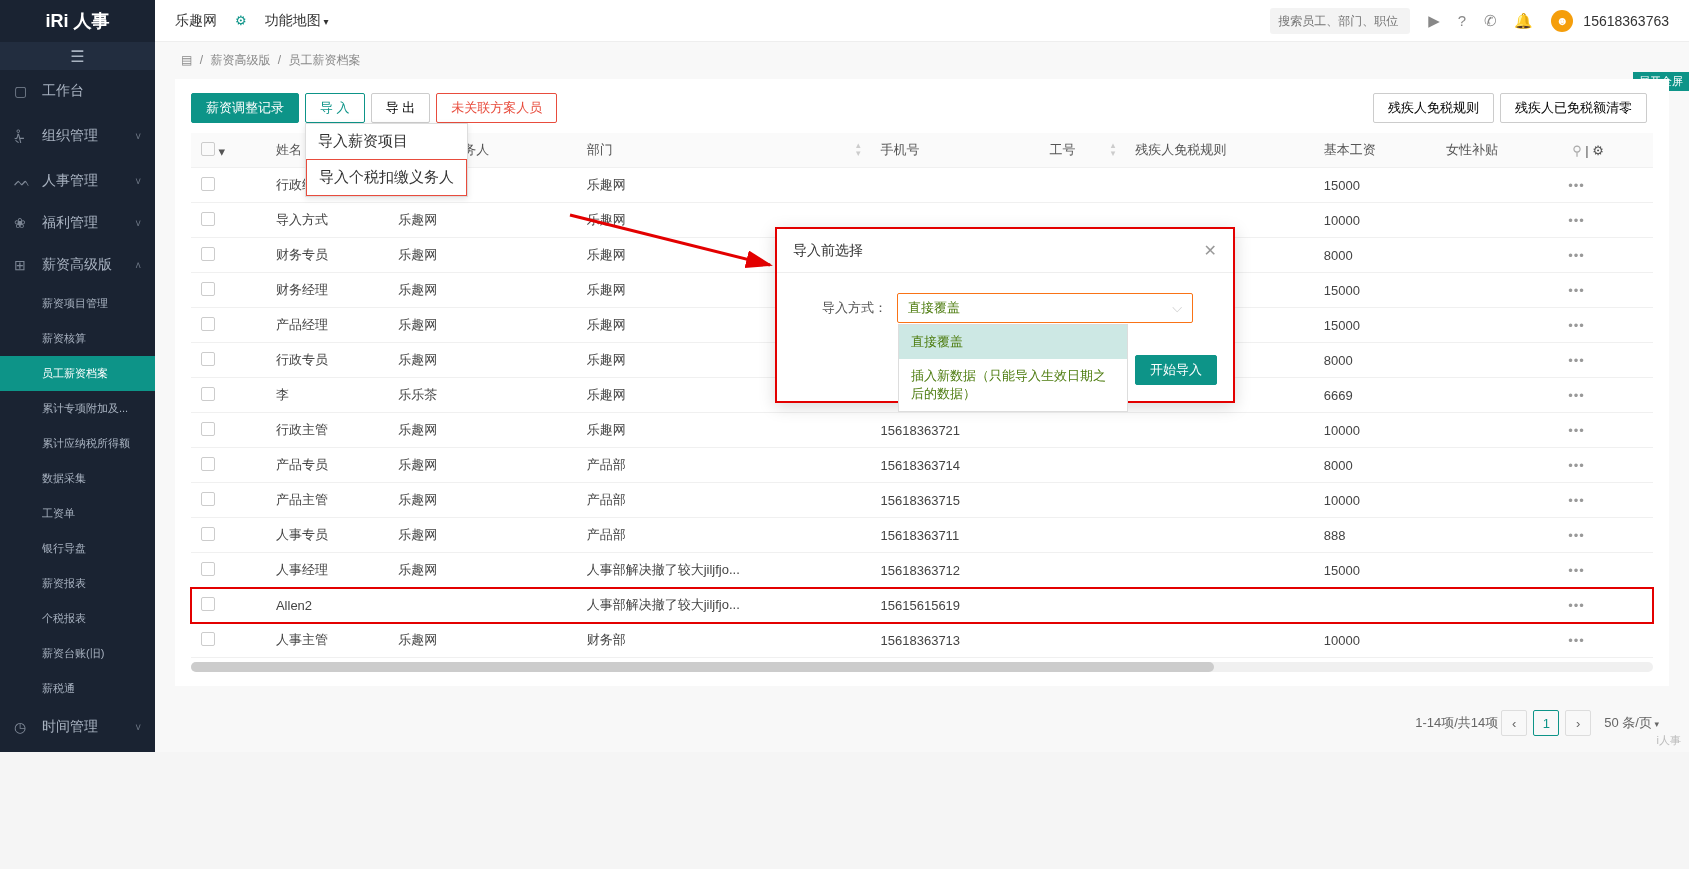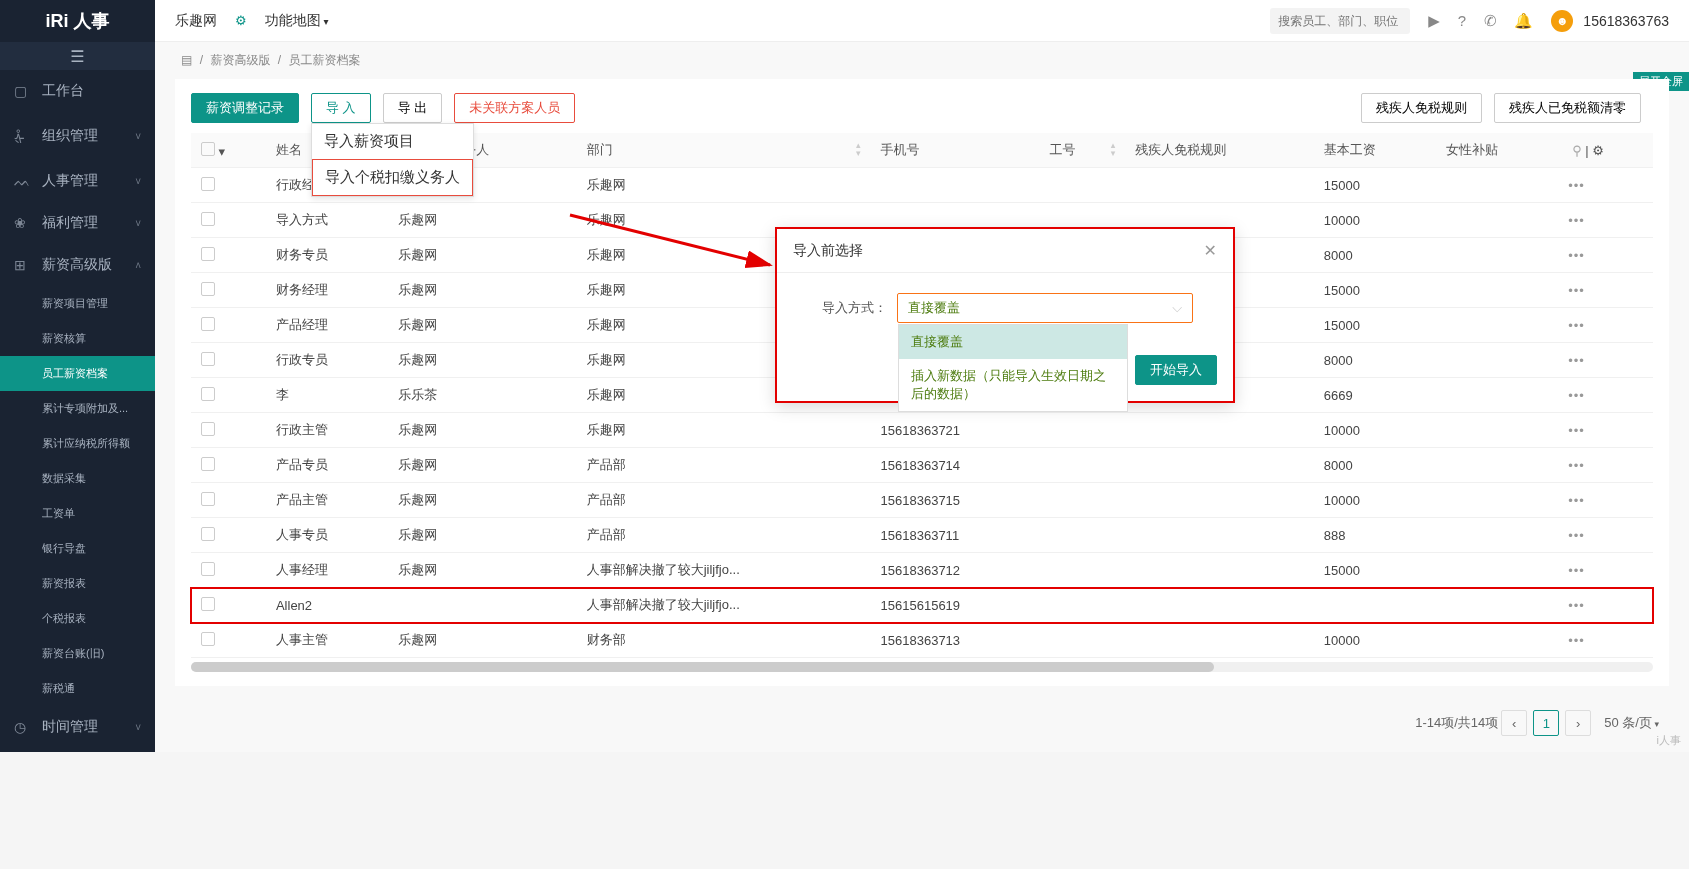--- a/index.html
+++ b/index.html
@@ -32,21 +32,21 @@
 .topbar .avatar { width: 22px; height: 22px; border-radius: 50%; background: #f59e0b; margin-left: 18px; display:flex; align-items:center; justify-content:center; color:#fff; font-size:12px;}
 .topbar .phone { margin-left: 10px; font-size: 14px; }
 
 .content { flex: 1; background: #f8f8f8; position: relative; overflow: hidden; }
 .breadcrumb { padding: 10px 24px; font-size: 12px; color: #888; background: #f8f8f8; }
 .breadcrumb span { margin: 0 2px; }
 .expand-btn { position: absolute; right: 0; top: 30px; background: #0d9488; color: #fff; font-size: 11px; padding: 2px 6px; cursor: pointer; }
 
 .panel { margin: 0 20px 20px 20px; background: #fff; padding: 14px 16px; position: relative; }
 .toolbar { display: flex; align-items: center; margin-bottom: 10px; }
-.btn { height: 30px; padding: 0 14px; border: 1px solid #ccc; background: #fff; font-size: 13px; cursor: pointer; margin-right: 12px; border-radius: 2px; display: inline-flex; align-items: center; }
+.btn { height: 30px; padding: 0 14px; border: 1px solid #ccc; background: #fff; font-size: 13px; cursor: pointer; margin-right: 6px; border-radius: 2px; display: inline-flex; align-items: center; }
 .btn.primary { background: #0d9488; color: #fff; border-color: #0d9488; }
 .btn.teal-outline { color: #0d9488; border-color: #0d9488; }
 .btn.red-outline { color: #e84c3d; border-color: #e84c3d; }
 .toolbar .spacer { flex: 1; }
 
 
 .import-wrap { position: relative; display: inline-block; }
 .import-menu { position: absolute; top: 30px; left: 0; background: #fff; border: 1px solid #ddd; box-shadow: 0 2px 6px rgba(0,0,0,0.1); z-index: 5; min-width: 130px; }
 .import-menu div { padding: 8px 12px; font-size: 15px; cursor: pointer; white-space: nowrap; }
 .import-menu div.hl { border: 1px solid #e84c3d; }

